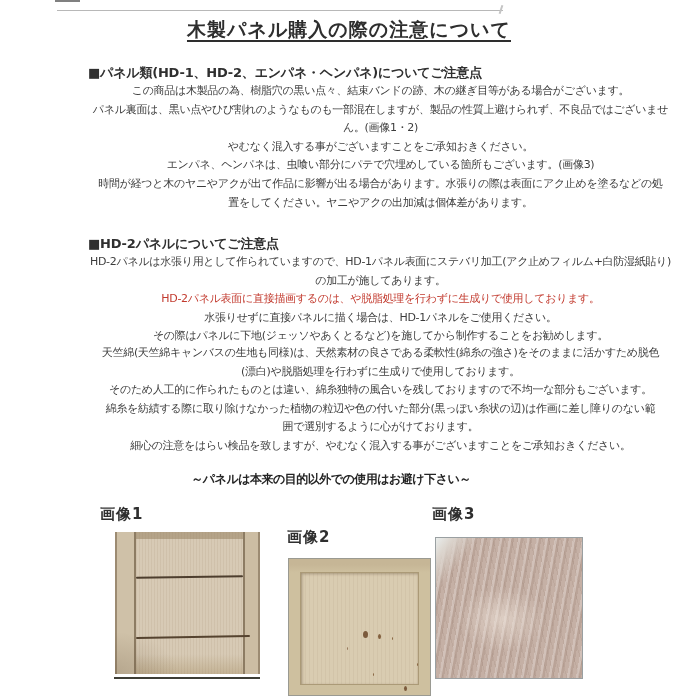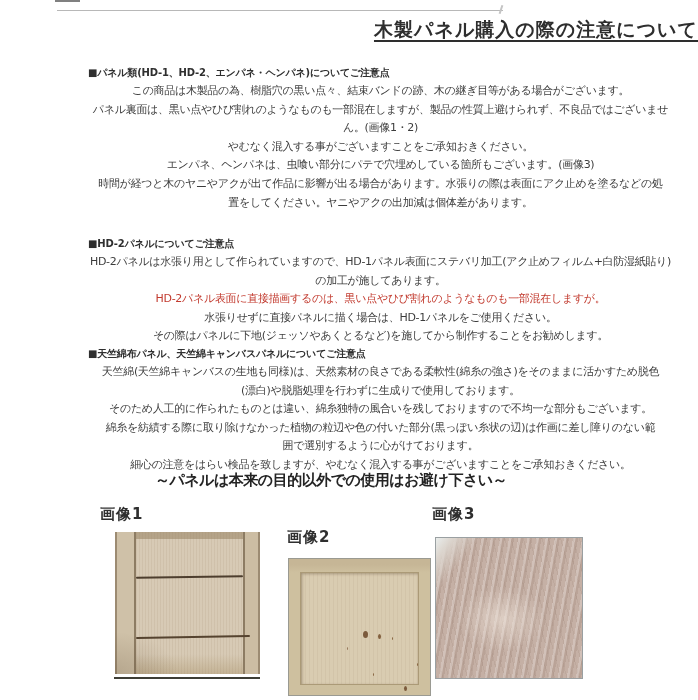--- a/index.html
+++ b/index.html
@@ -15,47 +15,47 @@
     overflow:hidden;
   }
 
   
   .scan-top-line { position:absolute; left:57px; top:10px; width:446px; height:1px; background:#b8b8b8; }
   .scan-corner-mark { position:absolute; left:55px; top:0; width:25px; height:2px; background:#808080; }
   .scan-tick { position:absolute; left:500px; top:5px; width:2px; height:9px; background:#c4c4c4; transform:rotate(18deg); }
 
   .doc-title {
     position:absolute; left:0; top:17px; width:698px;
-    text-align:right;
+    text-align:center;
     font-size:19px; font-weight:bold; letter-spacing:1px;
     color:#2e2e2e;
     text-decoration:underline;
     text-underline-offset:4px;
     text-decoration-thickness:1.5px;
   }
 
   .section { position:absolute; left:88px; width:585px; }
   .sec-1 { top:63px; }
   .sec-2 { top:234px; }
   .sec-3 { top:344px; }
 
   .sec-heading {
-    font-size:10px; font-weight:bold; color:#2f2f2f;
+    font-size:13px; font-weight:bold; color:#2f2f2f;
     line-height:19px; letter-spacing:-0.2px; white-space:nowrap;
   }
   .line {
     font-size:11px; line-height:18.6px; letter-spacing:-0.3px;
     color:#3c3c3c; white-space:nowrap;text-align:center;
   }
   .warning { color:var(--warning-red,#c23a2e); }
 
   .banner {
     position:absolute; left:0; top:471px; width:662px;
     text-align:center;
-    font-size:15px; font-weight:bold; letter-spacing:-0.5px;
+    font-size:12px; font-weight:bold; letter-spacing:-0.5px;
     color:#242424;
   }
 
   
   .figure { position:absolute; }
   .fig-1 { left:100px; top:505px; }
   .fig-2 { left:262px; top:528px;margin-left:25px; }
   .fig-3 { left:432px; top:505px; }
   .fig-label { font-size:15px; font-weight:bold; color:#2f2f2f; letter-spacing:1px; }
 
@@ -139,27 +139,26 @@
     <div class="line">やむなく混入する事がございますことをご承知おきください。</div>
     <div class="line">エンパネ、ヘンパネは、虫喰い部分にパテで穴埋めしている箇所もございます。(画像3)</div>
     <div class="line">時間が経つと木のヤニやアクが出て作品に影響が出る場合があります。水張りの際は表面にアク止めを塗るなどの処</div>
     <div class="line">置をしてください。ヤニやアクの出加減は個体差があります。</div>
   </div>
 
   <div class="section sec-2">
     <div class="sec-heading">■HD-2パネルについてご注意点</div>
     <div class="line">HD-2パネルは水張り用として作られていますので、HD-1パネル表面にステバリ加工(アク止めフィルム+白防湿紙貼り)</div>
     <div class="line">の加工が施してあります。</div>
-    <div class="line warning">HD-2パネル表面に直接描画するのは、黒い点やひび割れのようなものも一部混在しますが。</div>
+    <div class="line warning">HD-2パネル表面に直接描画するのは、や脱脂処理を行わずに生成りで使用しております。</div>
     <div class="line">水張りせずに直接パネルに描く場合は、HD-1パネルをご使用ください。</div>
     <div class="line">その際はパネルに下地(ジェッソやあくとるなど)を施してから制作することをお勧めします。</div>
   </div>
 
   <div class="section sec-3">
-    <div class="sec-heading">■天竺綿布パネル、天竺綿キャンバスパネルについてご注意点</div>
     <div class="line">天竺綿(天竺綿キャンバスの生地も同様)は、天然素材の良さである柔軟性(綿糸の強さ)をそのままに活かすため脱色</div>
     <div class="line">(漂白)や脱脂処理を行わずに生成りで使用しております。</div>
     <div class="line">そのため人工的に作られたものとは違い、綿糸独特の風合いを残しておりますので不均一な部分もございます。</div>
     <div class="line">綿糸を紡績する際に取り除けなかった植物の粒辺や色の付いた部分(黒っぽい糸状の辺)は作画に差し障りのない範</div>
     <div class="line">囲で選別するように心がけております。</div>
     <div class="line">細心の注意をはらい検品を致しますが、やむなく混入する事がございますことをご承知おきください。</div>
   </div>
 
   <div class="banner">～パネルは本来の目的以外での使用はお避け下さい～</div>
 

